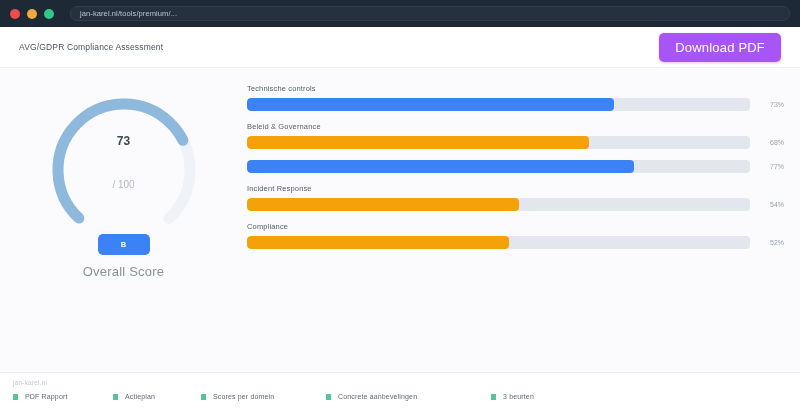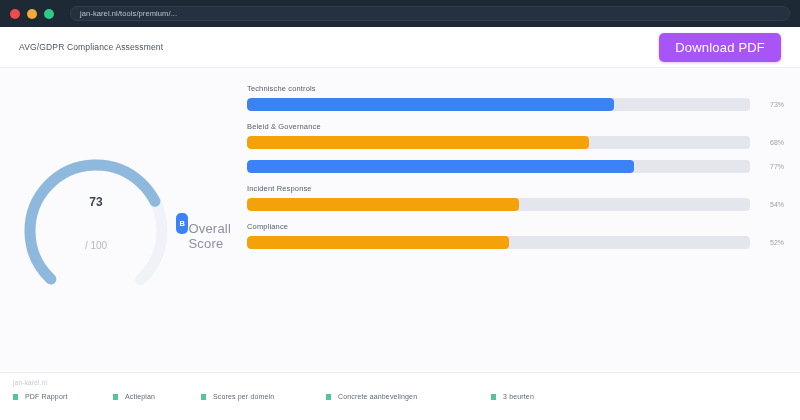--- a/index.html
+++ b/index.html
@@ -79,21 +79,21 @@
     display: flex;
     background: #fbfbfd;
     padding: 14px 16px 0 16px;
     min-height: 0;
   }
 
   
   .gaugecol {
     width: 215px;
     flex: 0 0 215px;
-    display: flex; flex-direction: row;
+    display: flex; flex-direction: column;
     align-items: center;
     padding-top: 8px;
   }
   .gaugewrap {
     position: relative;
     width: 160px; height: 160px;
   }
   .gaugewrap svg { display: block; }
   .gaugecenter {
     position: absolute; inset: 0;

